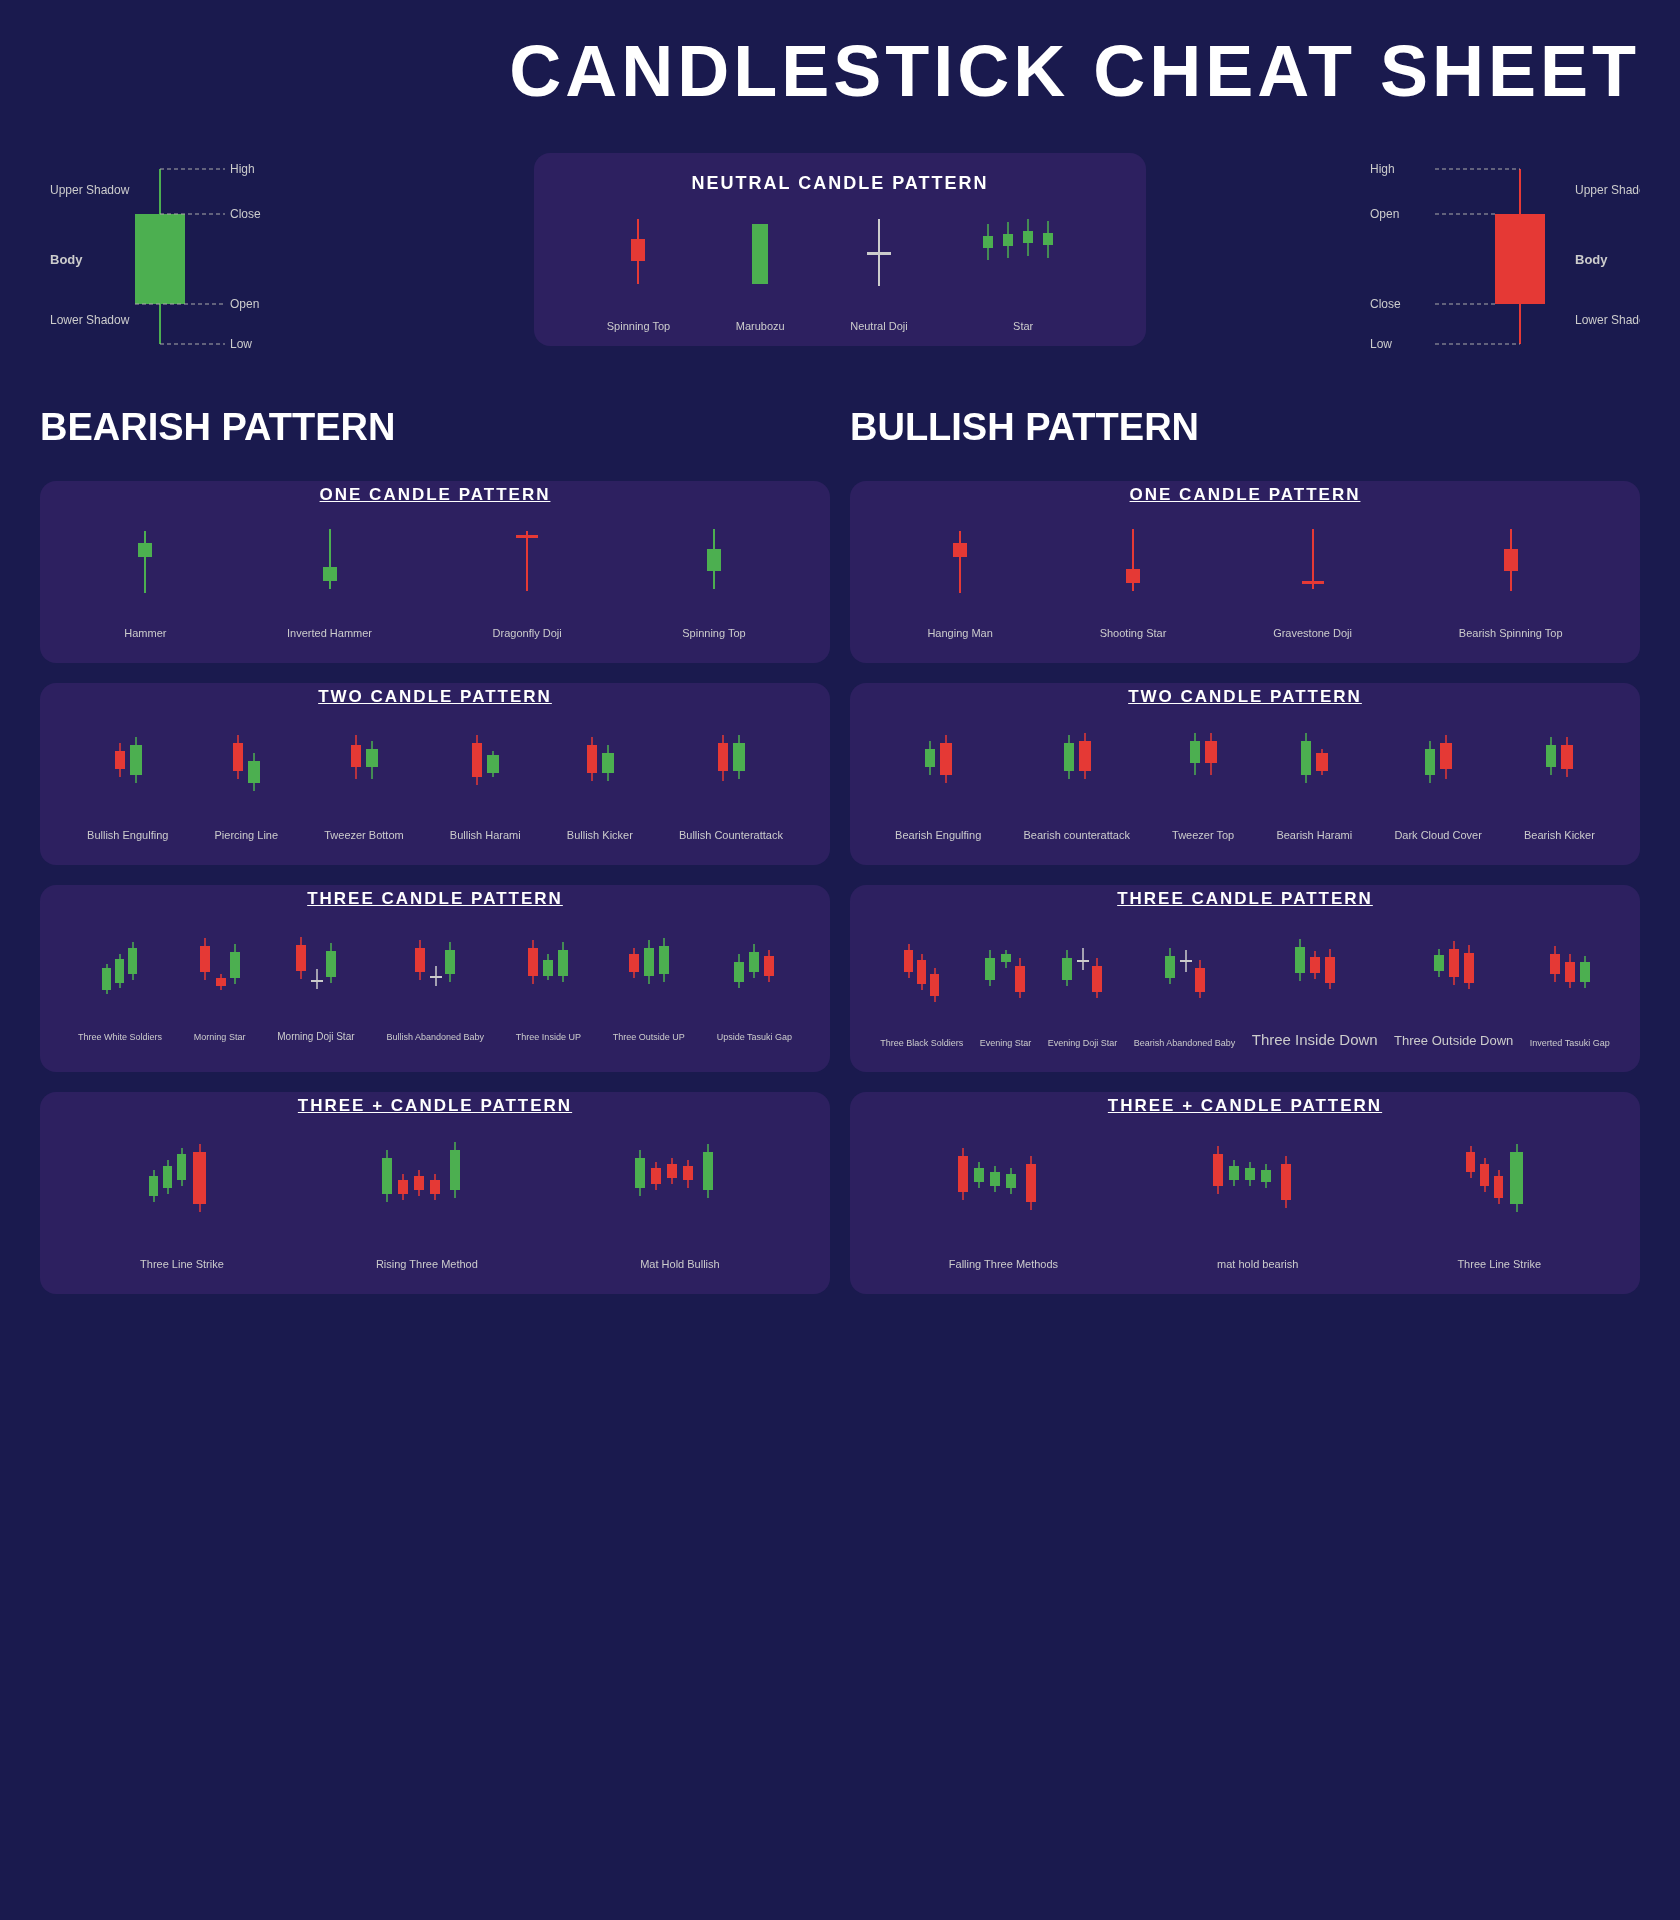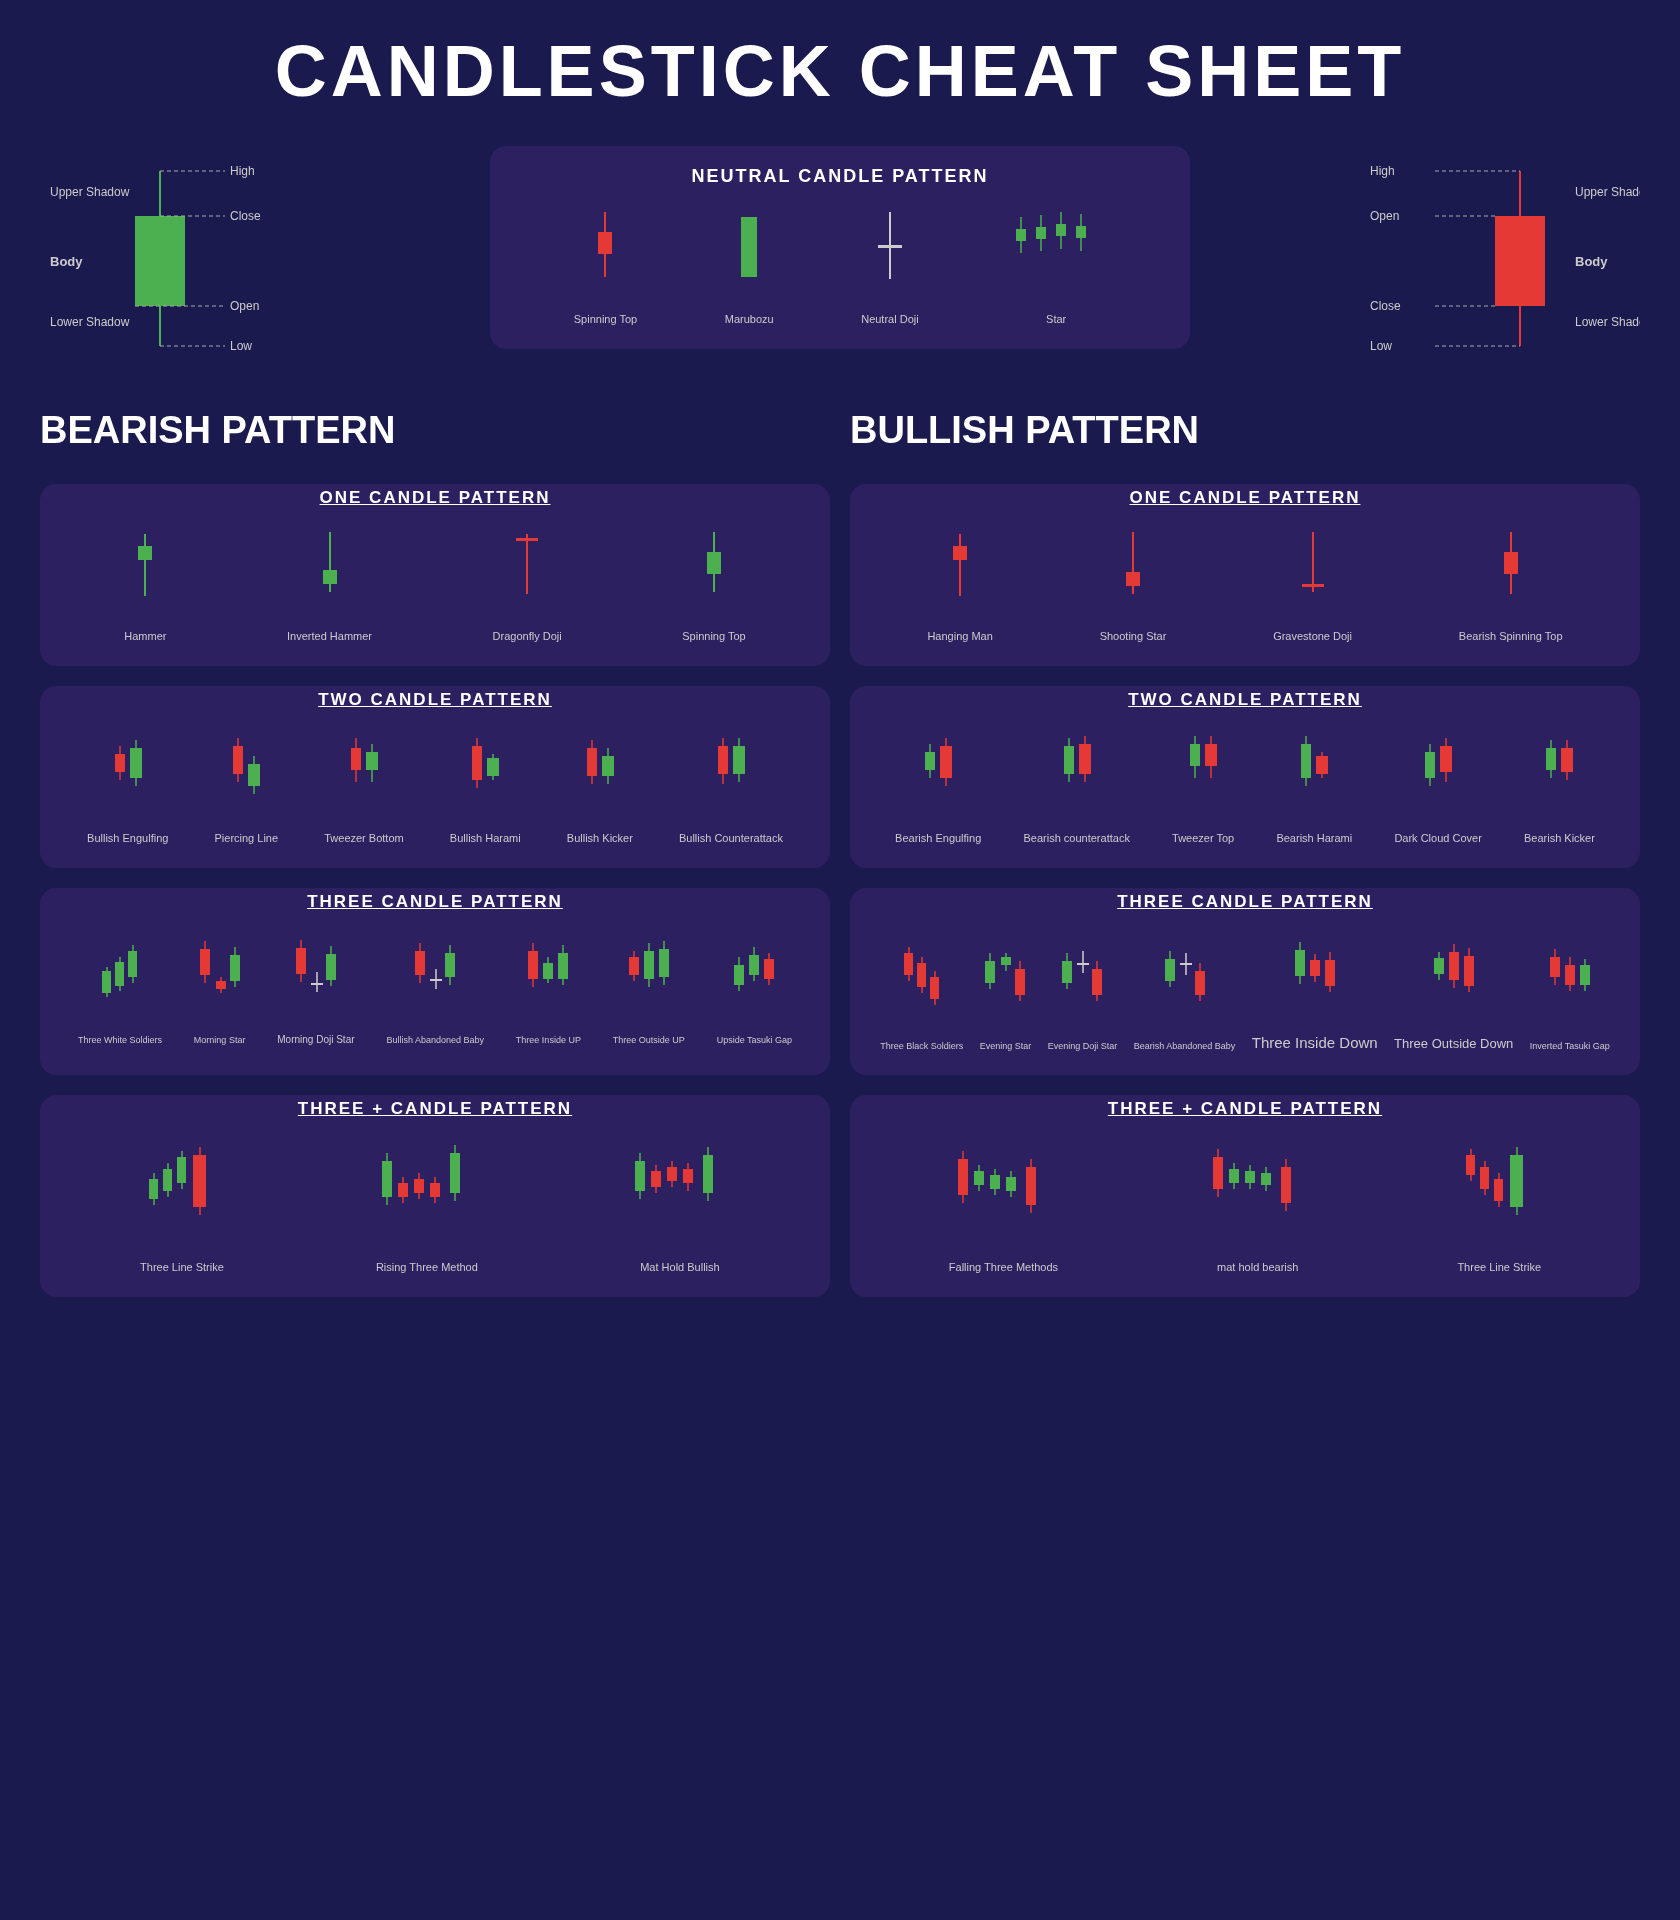--- a/index.html
+++ b/index.html
@@ -5,33 +5,33 @@
     * { box-sizing: border-box; margin: 0; padding: 0; }
     body {
       background: #1a1a4e;
       font-family: Arial, sans-serif;
       width: 1680px;
       min-height: 1920px;
       padding: 30px 40px;
       color: white;
     }
     h1 {
-      text-align: center;
+      text-align: right;
       font-size: 72px;
       font-weight: 900;
       letter-spacing: 4px;
       margin-bottom: 30px;
       color: white;
     }
     .neutral-section {
       background: #2d2060;
       border-radius: 16px;
-      padding: 20px 40px 24px;
-      margin: 4px auto 30px;
-      width: 700px;
+      padding: 20px 40px 14px;
+      margin: 11px auto 30px;
+      width: 612px;
       position: relative;
     }
     .neutral-title {
       text-align: center;
       font-size: 18px;
       font-weight: 700;
       letter-spacing: 2px;
       margin-bottom: 20px;
       color: white;
     }

